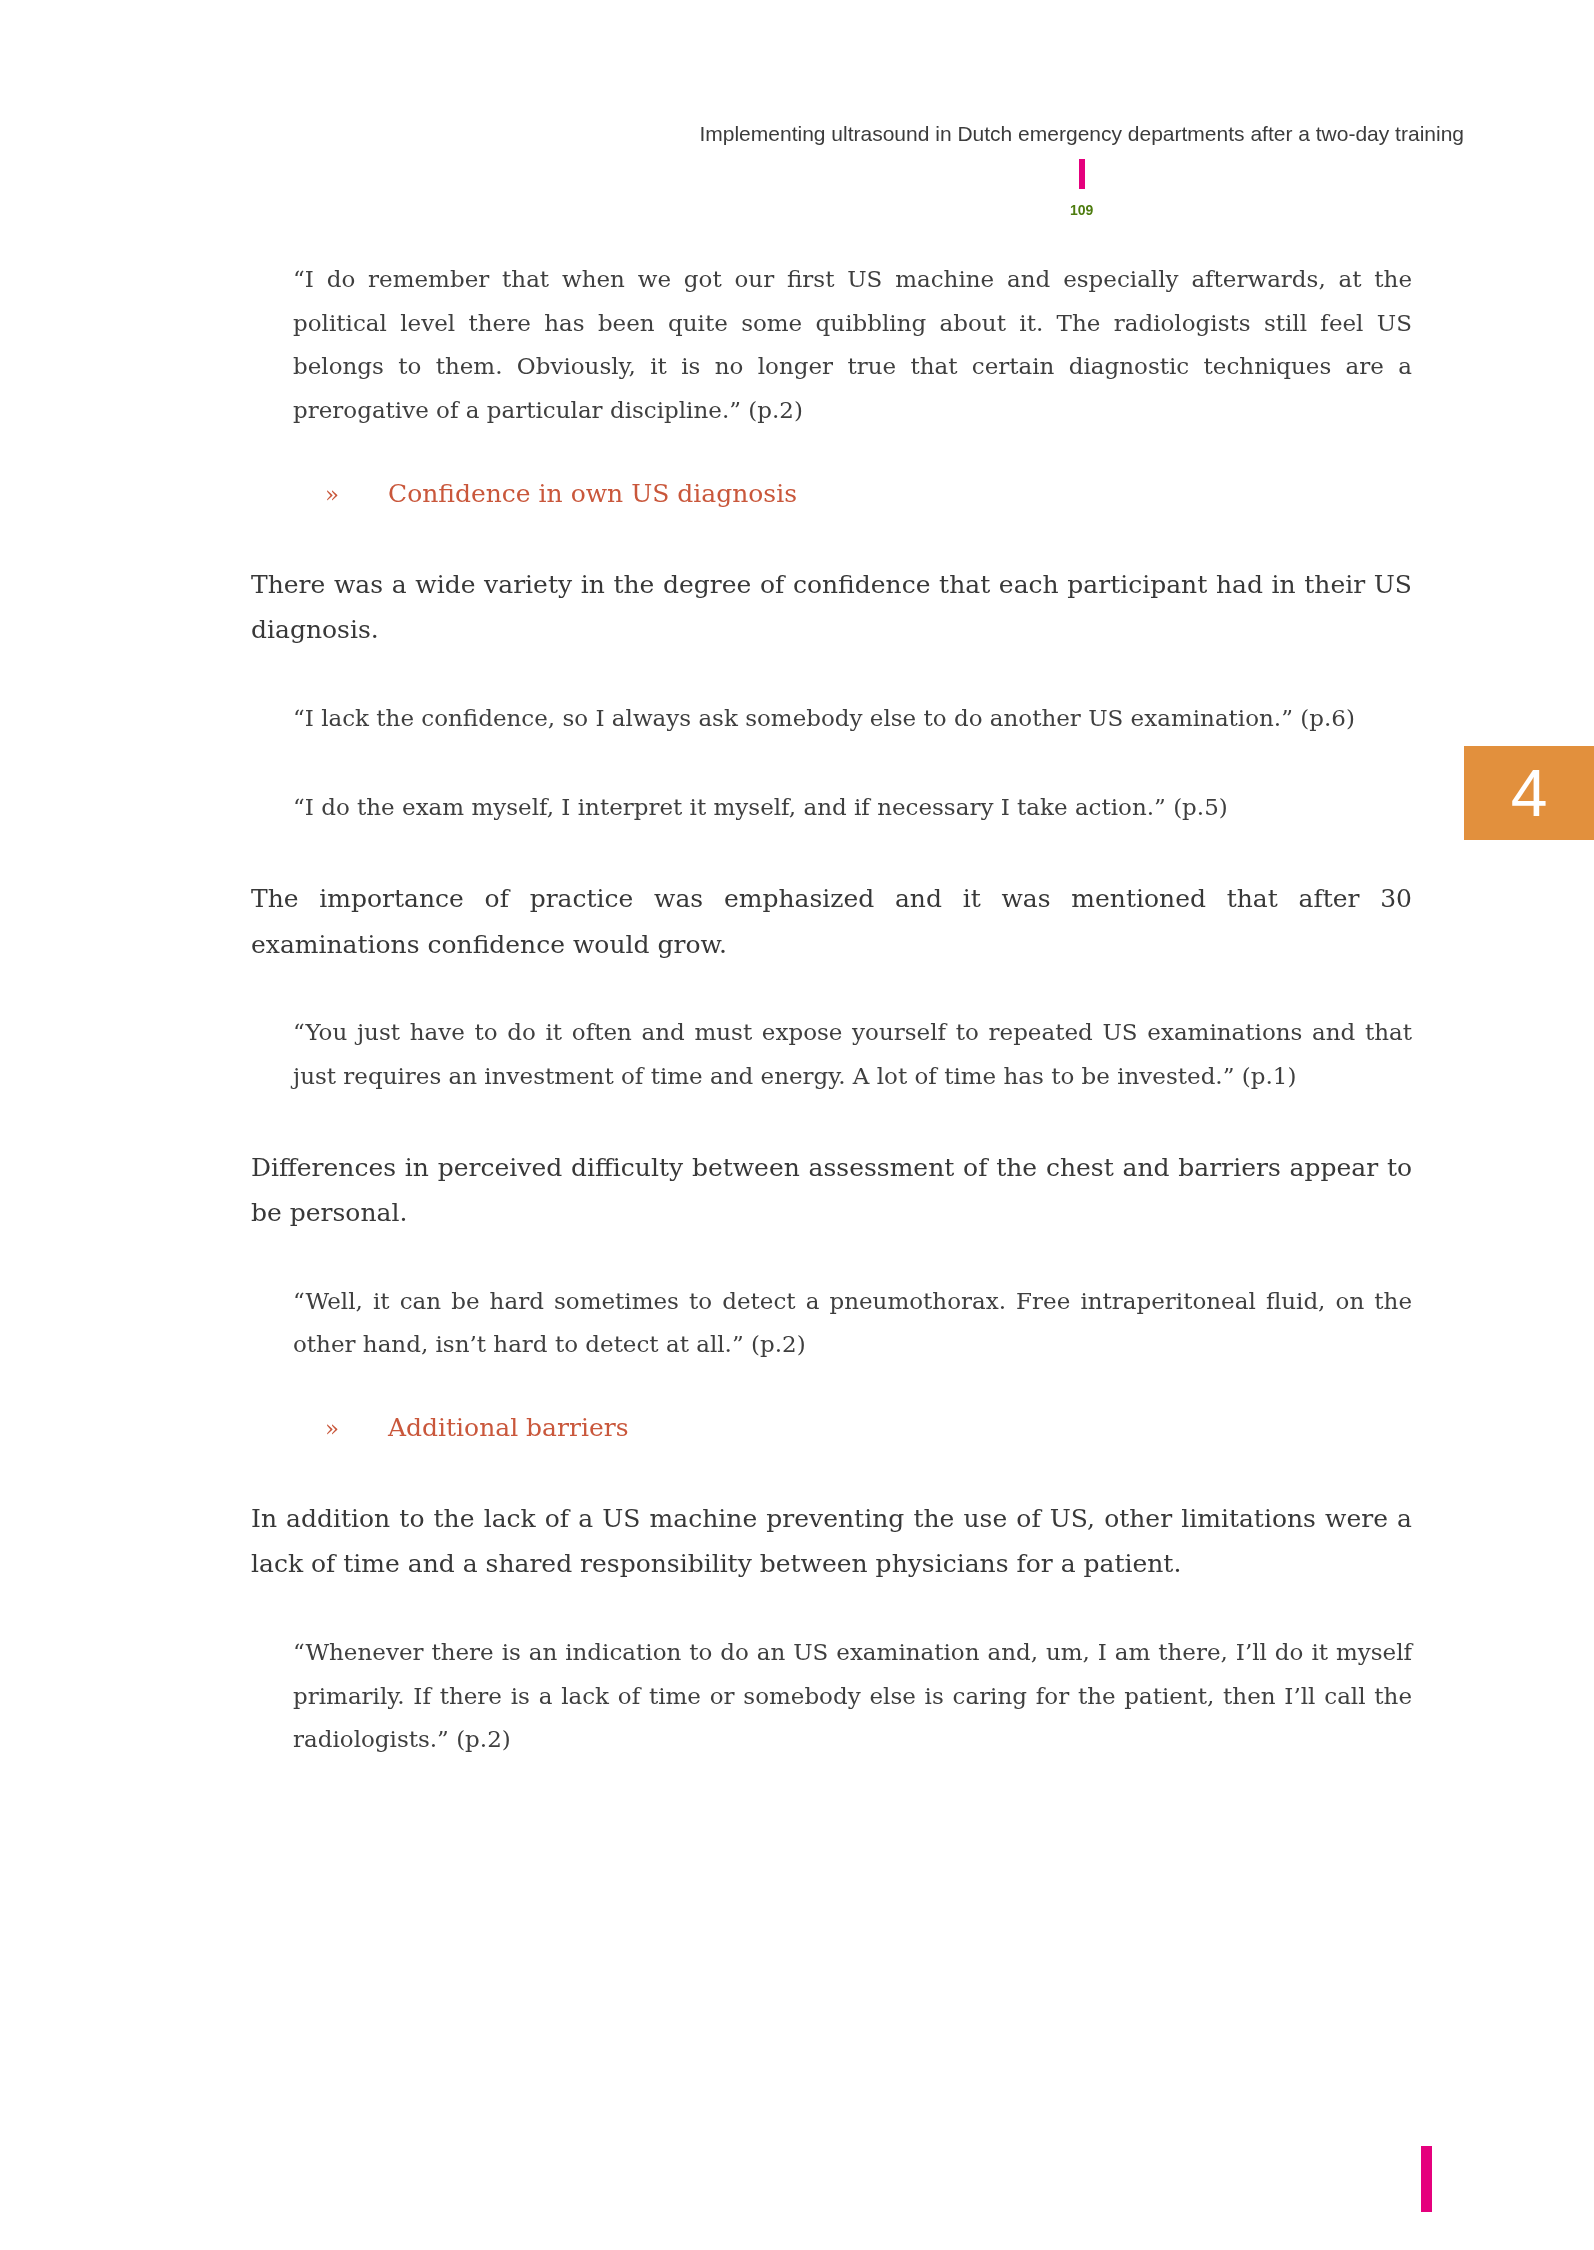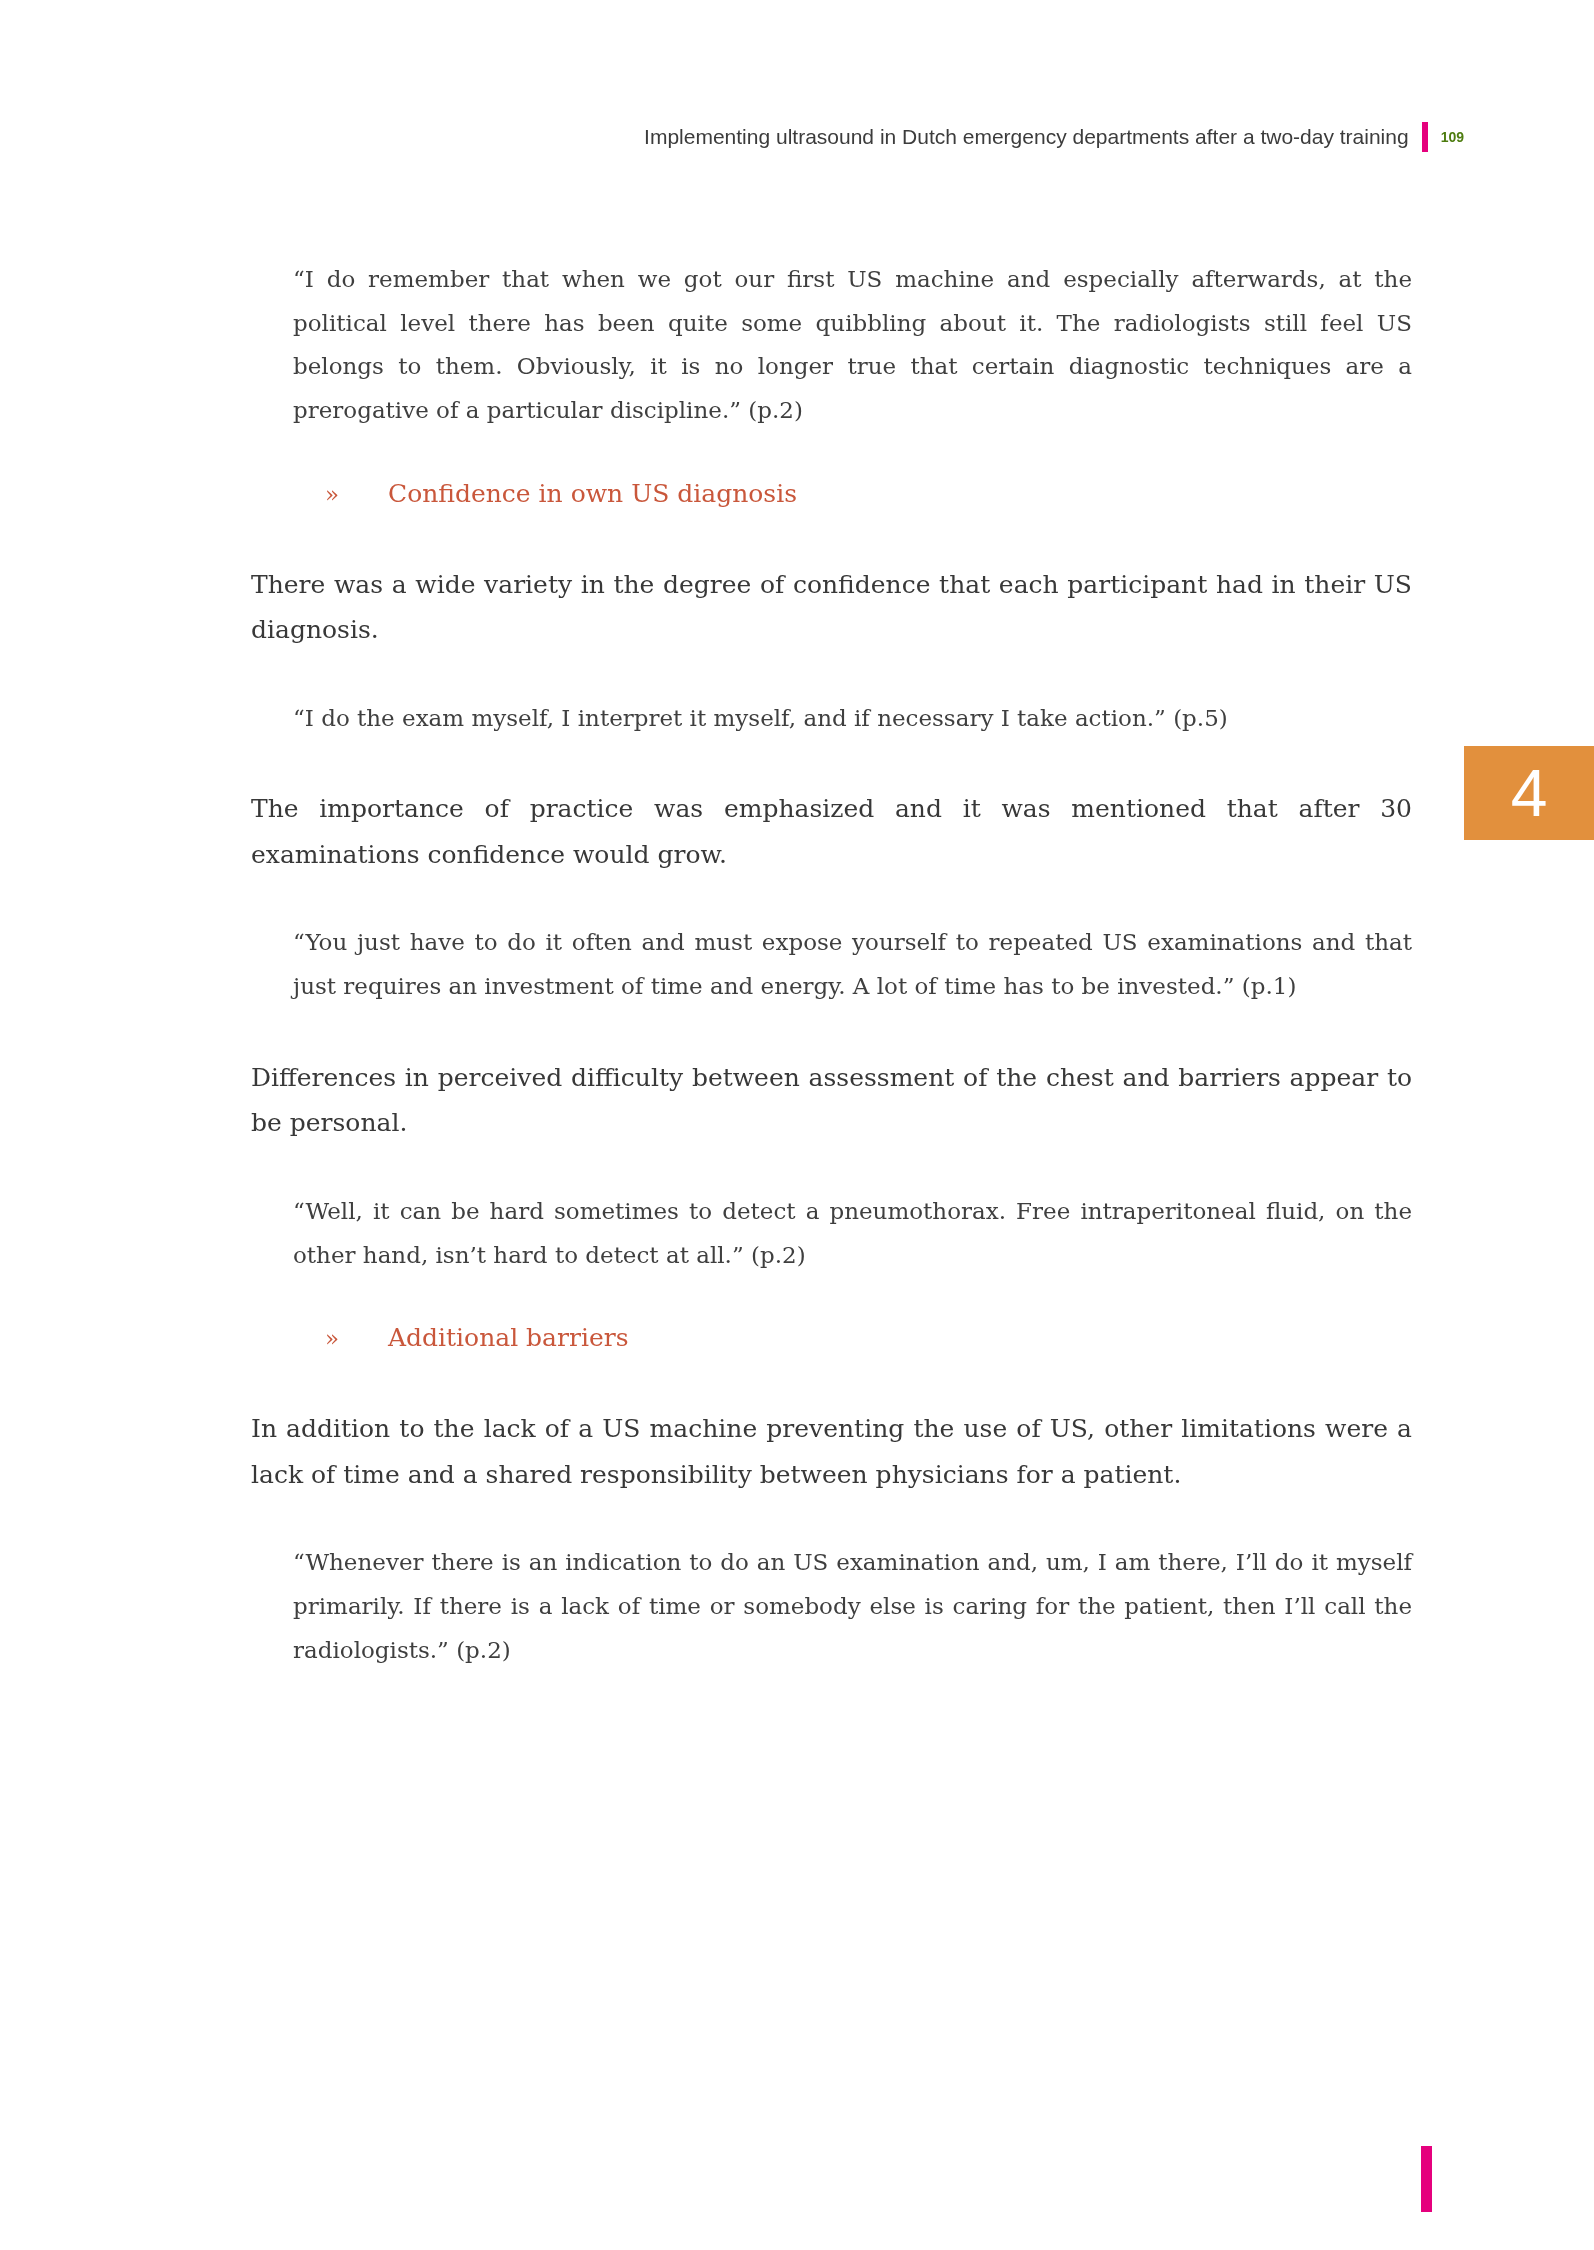--- a/index.html
+++ b/index.html
@@ -19,20 +19,21 @@
 
   
   .running-header {
     position: absolute;
     top: 122px;
     right: 130px;
     display: flex;
     align-items: center;
     gap: 13px;
     font-family: "Liberation Sans", sans-serif;
+    flex-direction: column;
   }
   .running-title {
     font-size: 21px;
     color: #3c3c3c;
     white-space: nowrap;
   }
   .header-rule {
     width: 6px;
     height: 30px;
     background: var(--accent-pink, #e5007d);
@@ -120,20 +121,21 @@
     <span class="page-number">109</span>
   </div>
 
   <main class="content">
       <p class="quote">“I do remember that when we got our first US machine and especially afterwards, at the political level there has been quite some quibbling about it. The radiologists still feel US belongs to them. Obviously, it is no longer true that certain diagnostic techniques are a prerogative of a particular discipline.” (p.2)</p>
       <div class="bullet-heading">
         <span class="marker">»</span>
         <span class="heading-text">Confidence in own US diagnosis</span>
       </div>
       <p class="paragraph">There was a wide variety in the degree of confidence that each participant had in their US diagnosis.</p>
+      <p class="quote">“I lack the confidence, so I always ask somebody else to do another US examination.” (p.6)</p>
       <p class="quote">“I do the exam myself, I interpret it myself, and if necessary I take action.” (p.5)</p>
       <p class="paragraph">The importance of practice was emphasized and it was mentioned that after 30 examinations confidence would grow.</p>
       <p class="quote">“You just have to do it often and must expose yourself to repeated US examinations and that just requires an investment of time and energy. A lot of time has to be invested.” (p.1)</p>
       <p class="paragraph">Differences in perceived difficulty between assessment of the chest and barriers appear to be personal.</p>
       <p class="quote">“Well, it can be hard sometimes to detect a pneumothorax. Free intraperitoneal fluid, on the other hand, isn’t hard to detect at all.” (p.2)</p>
       <div class="bullet-heading">
         <span class="marker">»</span>
         <span class="heading-text">Additional barriers</span>
       </div>
       <p class="paragraph">In addition to the lack of a US machine preventing the use of US, other limitations were a lack of time and a shared responsibility between physicians for a patient.</p>

